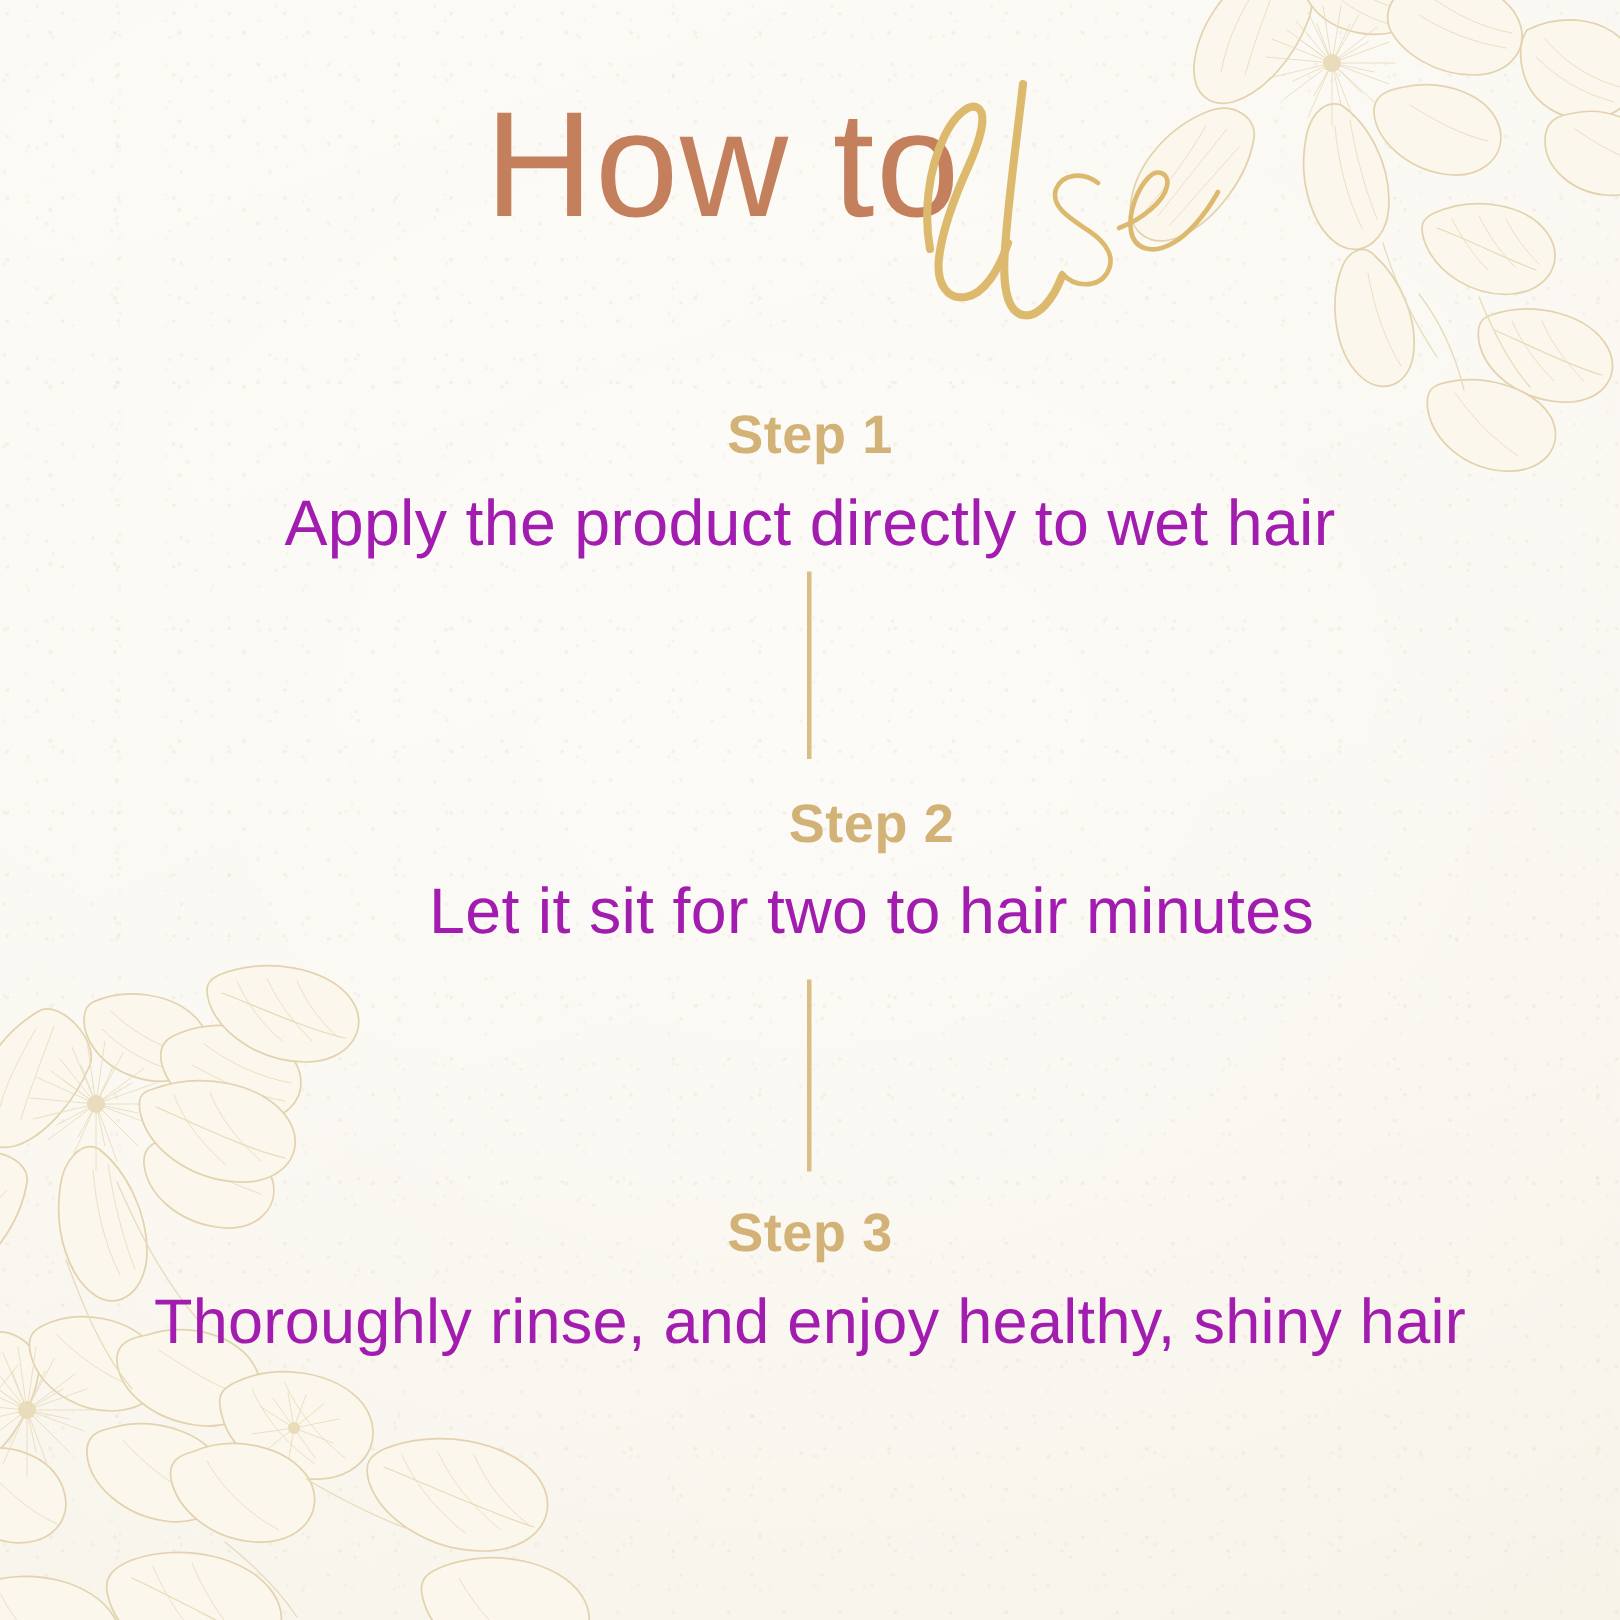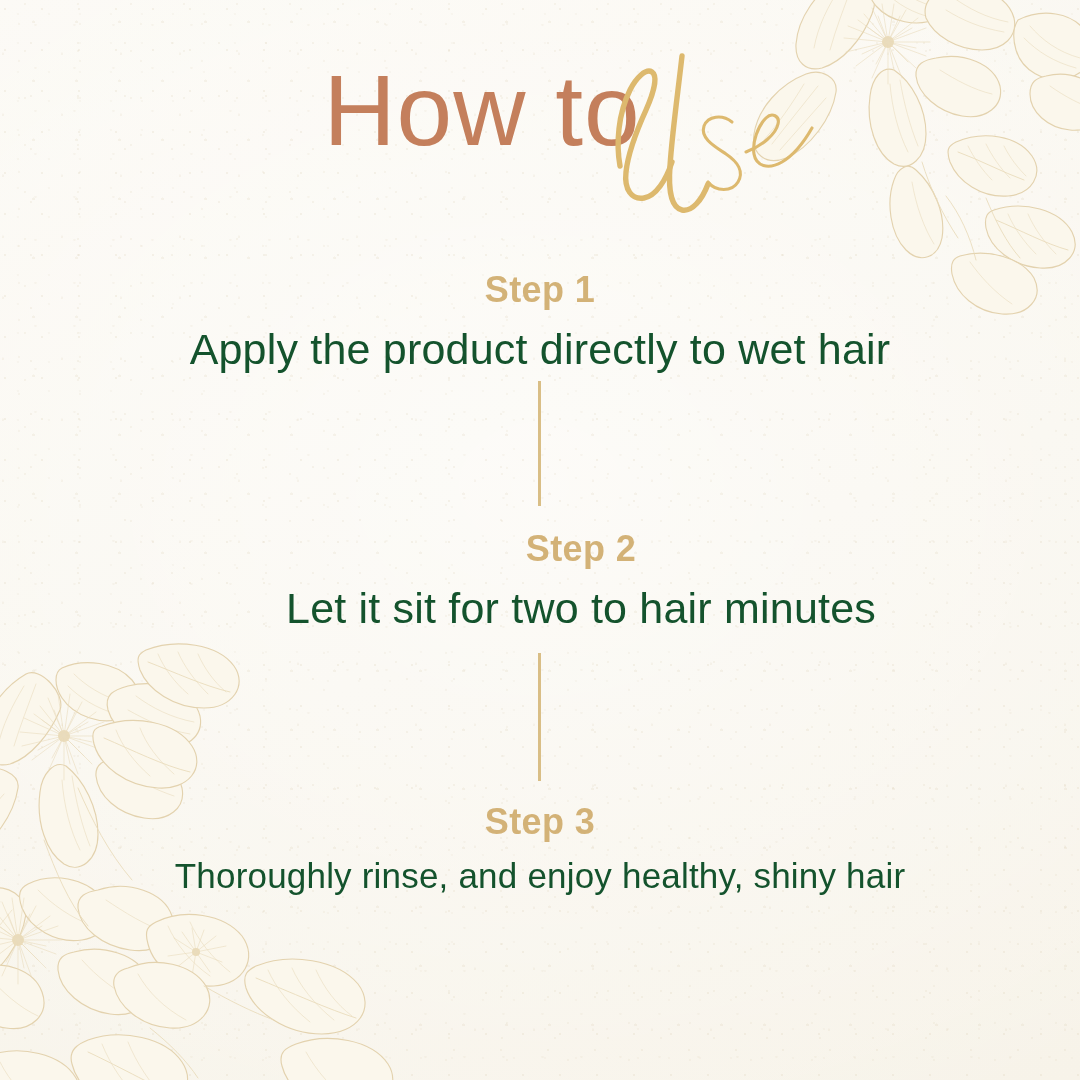--- a/index.html
+++ b/index.html
@@ -160,28 +160,28 @@
     letter-spacing: .4px;
     color: #D3B277;
     line-height: 1.2;
   }
   .step-text {
     margin-top: 12px;
     font-family: "Liberation Sans", sans-serif;
     font-size: 43px;
     font-weight: 400;
     letter-spacing: .2px;
-    color: #14532d;
+    color: #a21caf;
     line-height: 1.22;
     white-space: nowrap;
   }
   #step-1 { top: 268px; }
   #step-2 { top: 527px; margin-left: 41px; }
   #step-3 { top: 800px; }
-  #step-3 .step-text { font-size: 35px; }
+  #step-3 .step-text { font-size: 42px; }
 
   
   .connector {
     position: absolute;
     left: 538px;
     width: 3px;
     background: #D9BE86;
     z-index: 5;
   }
   #connector-1 { top: 381px; height: 125px; }

